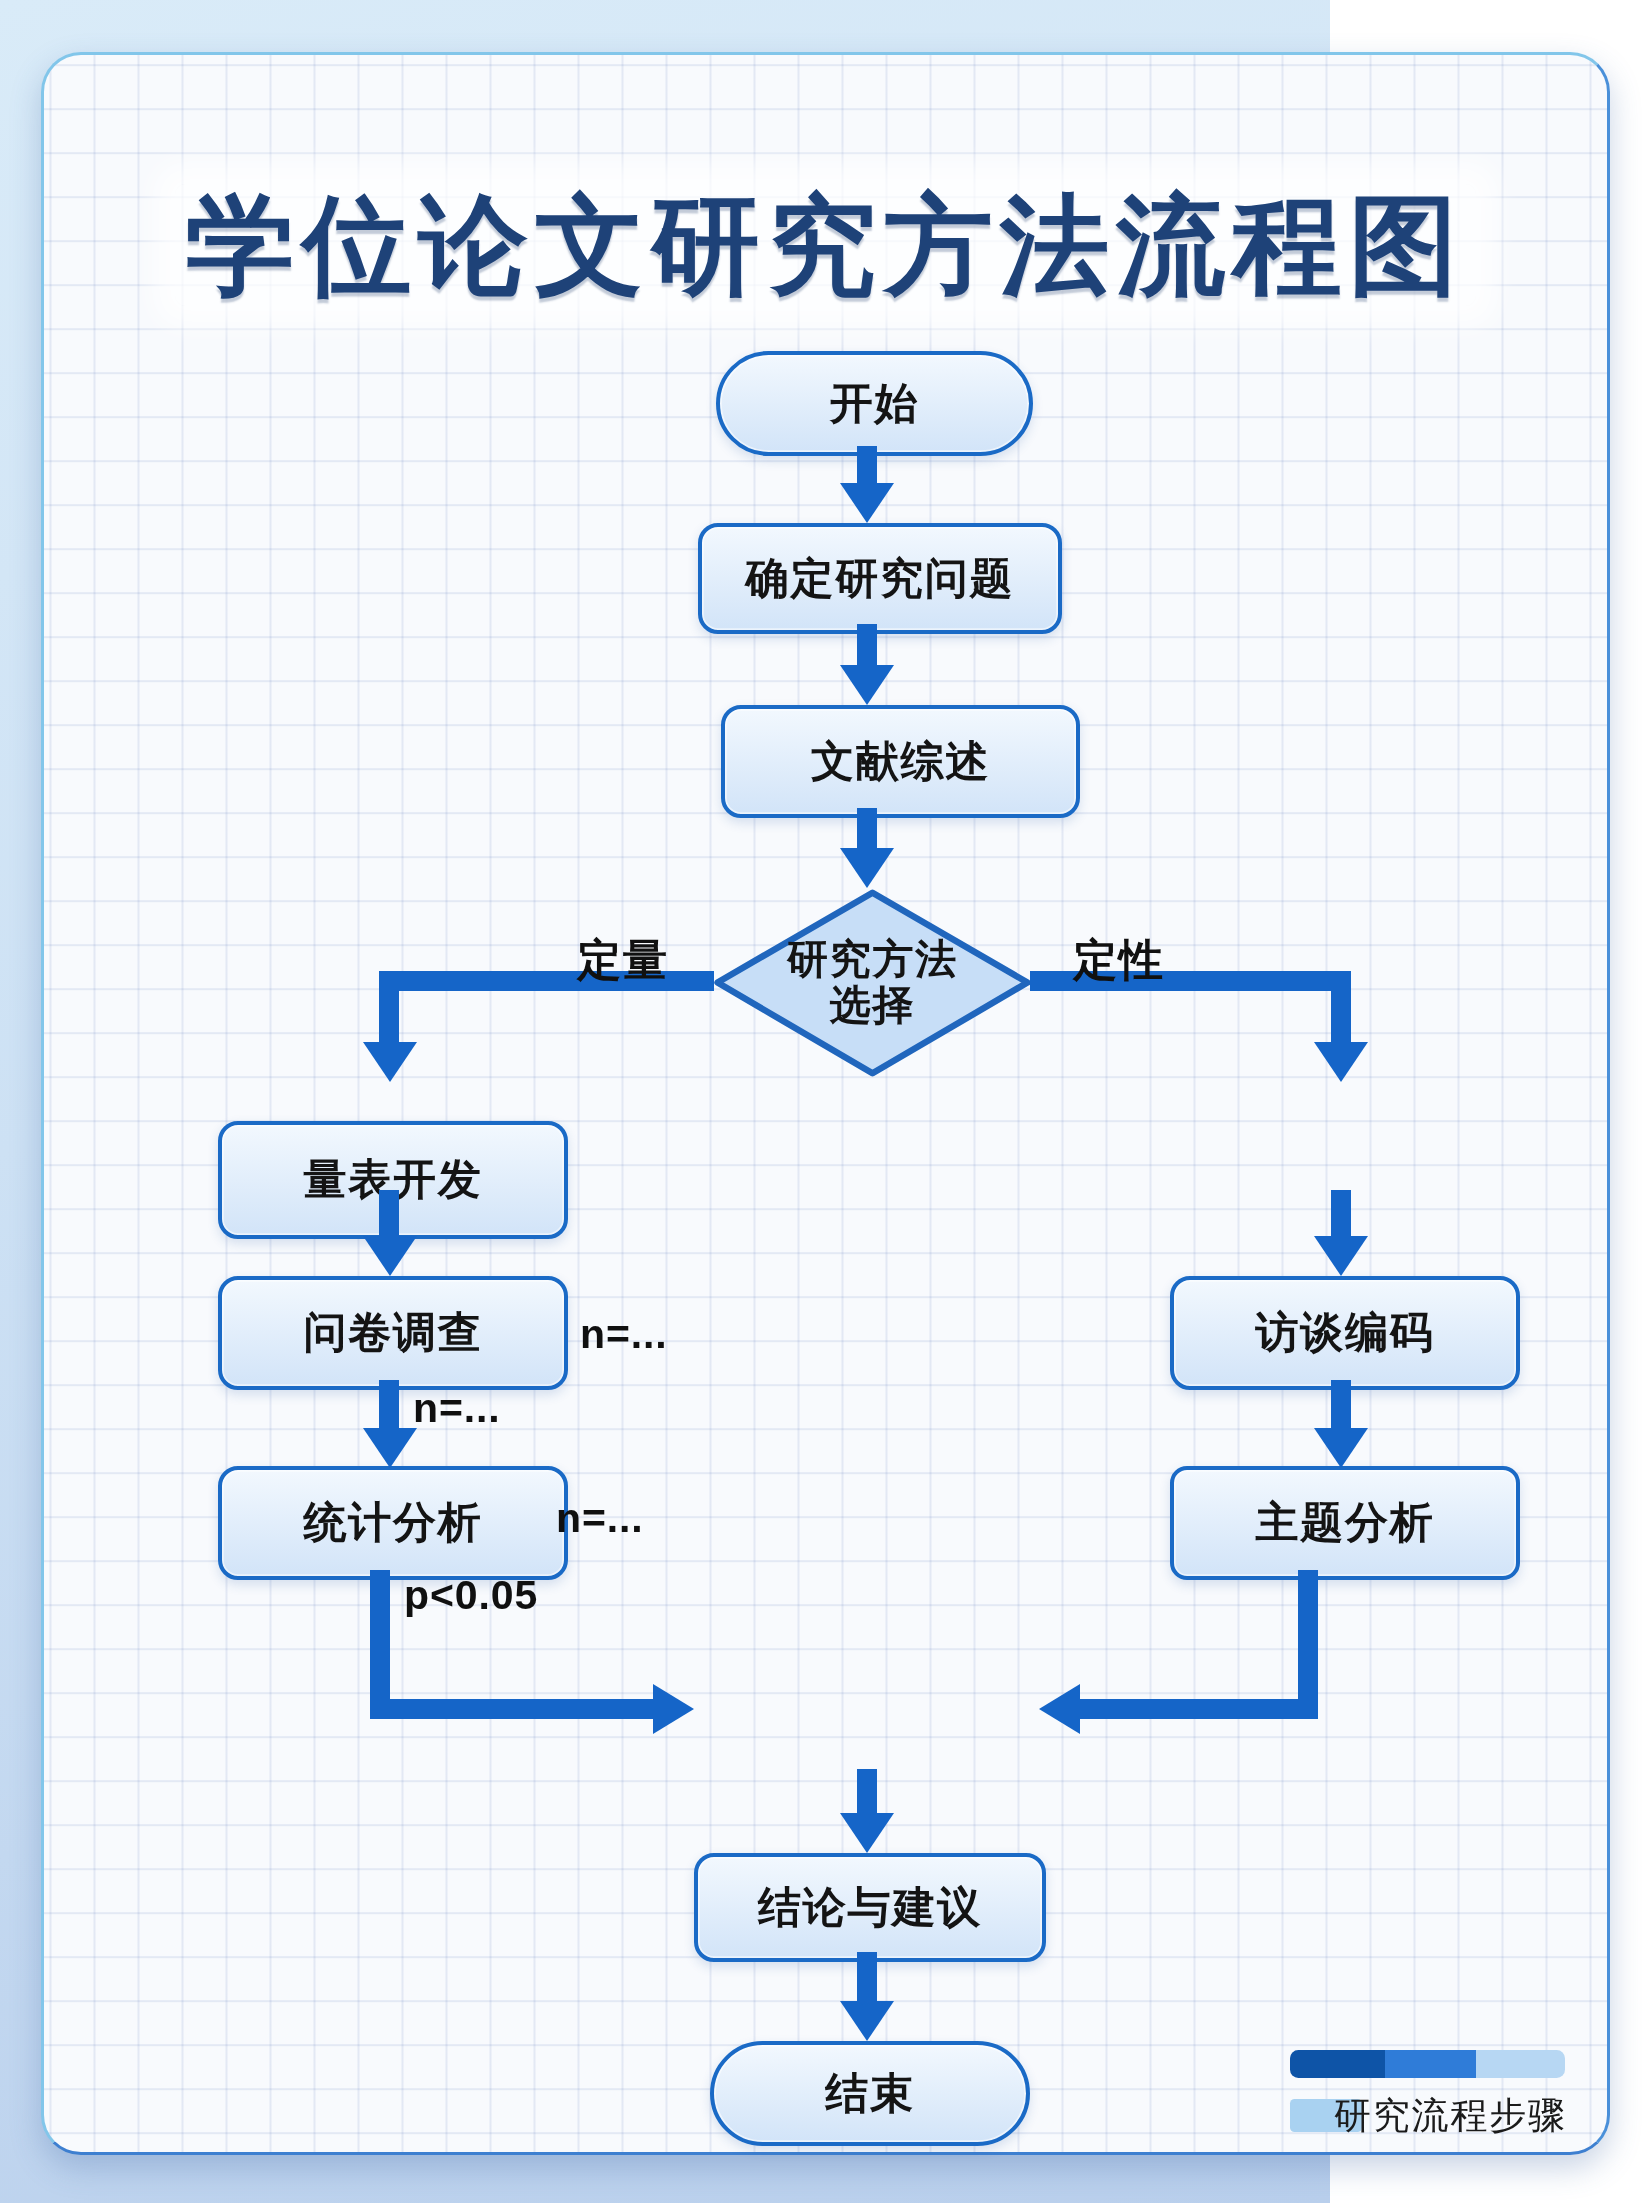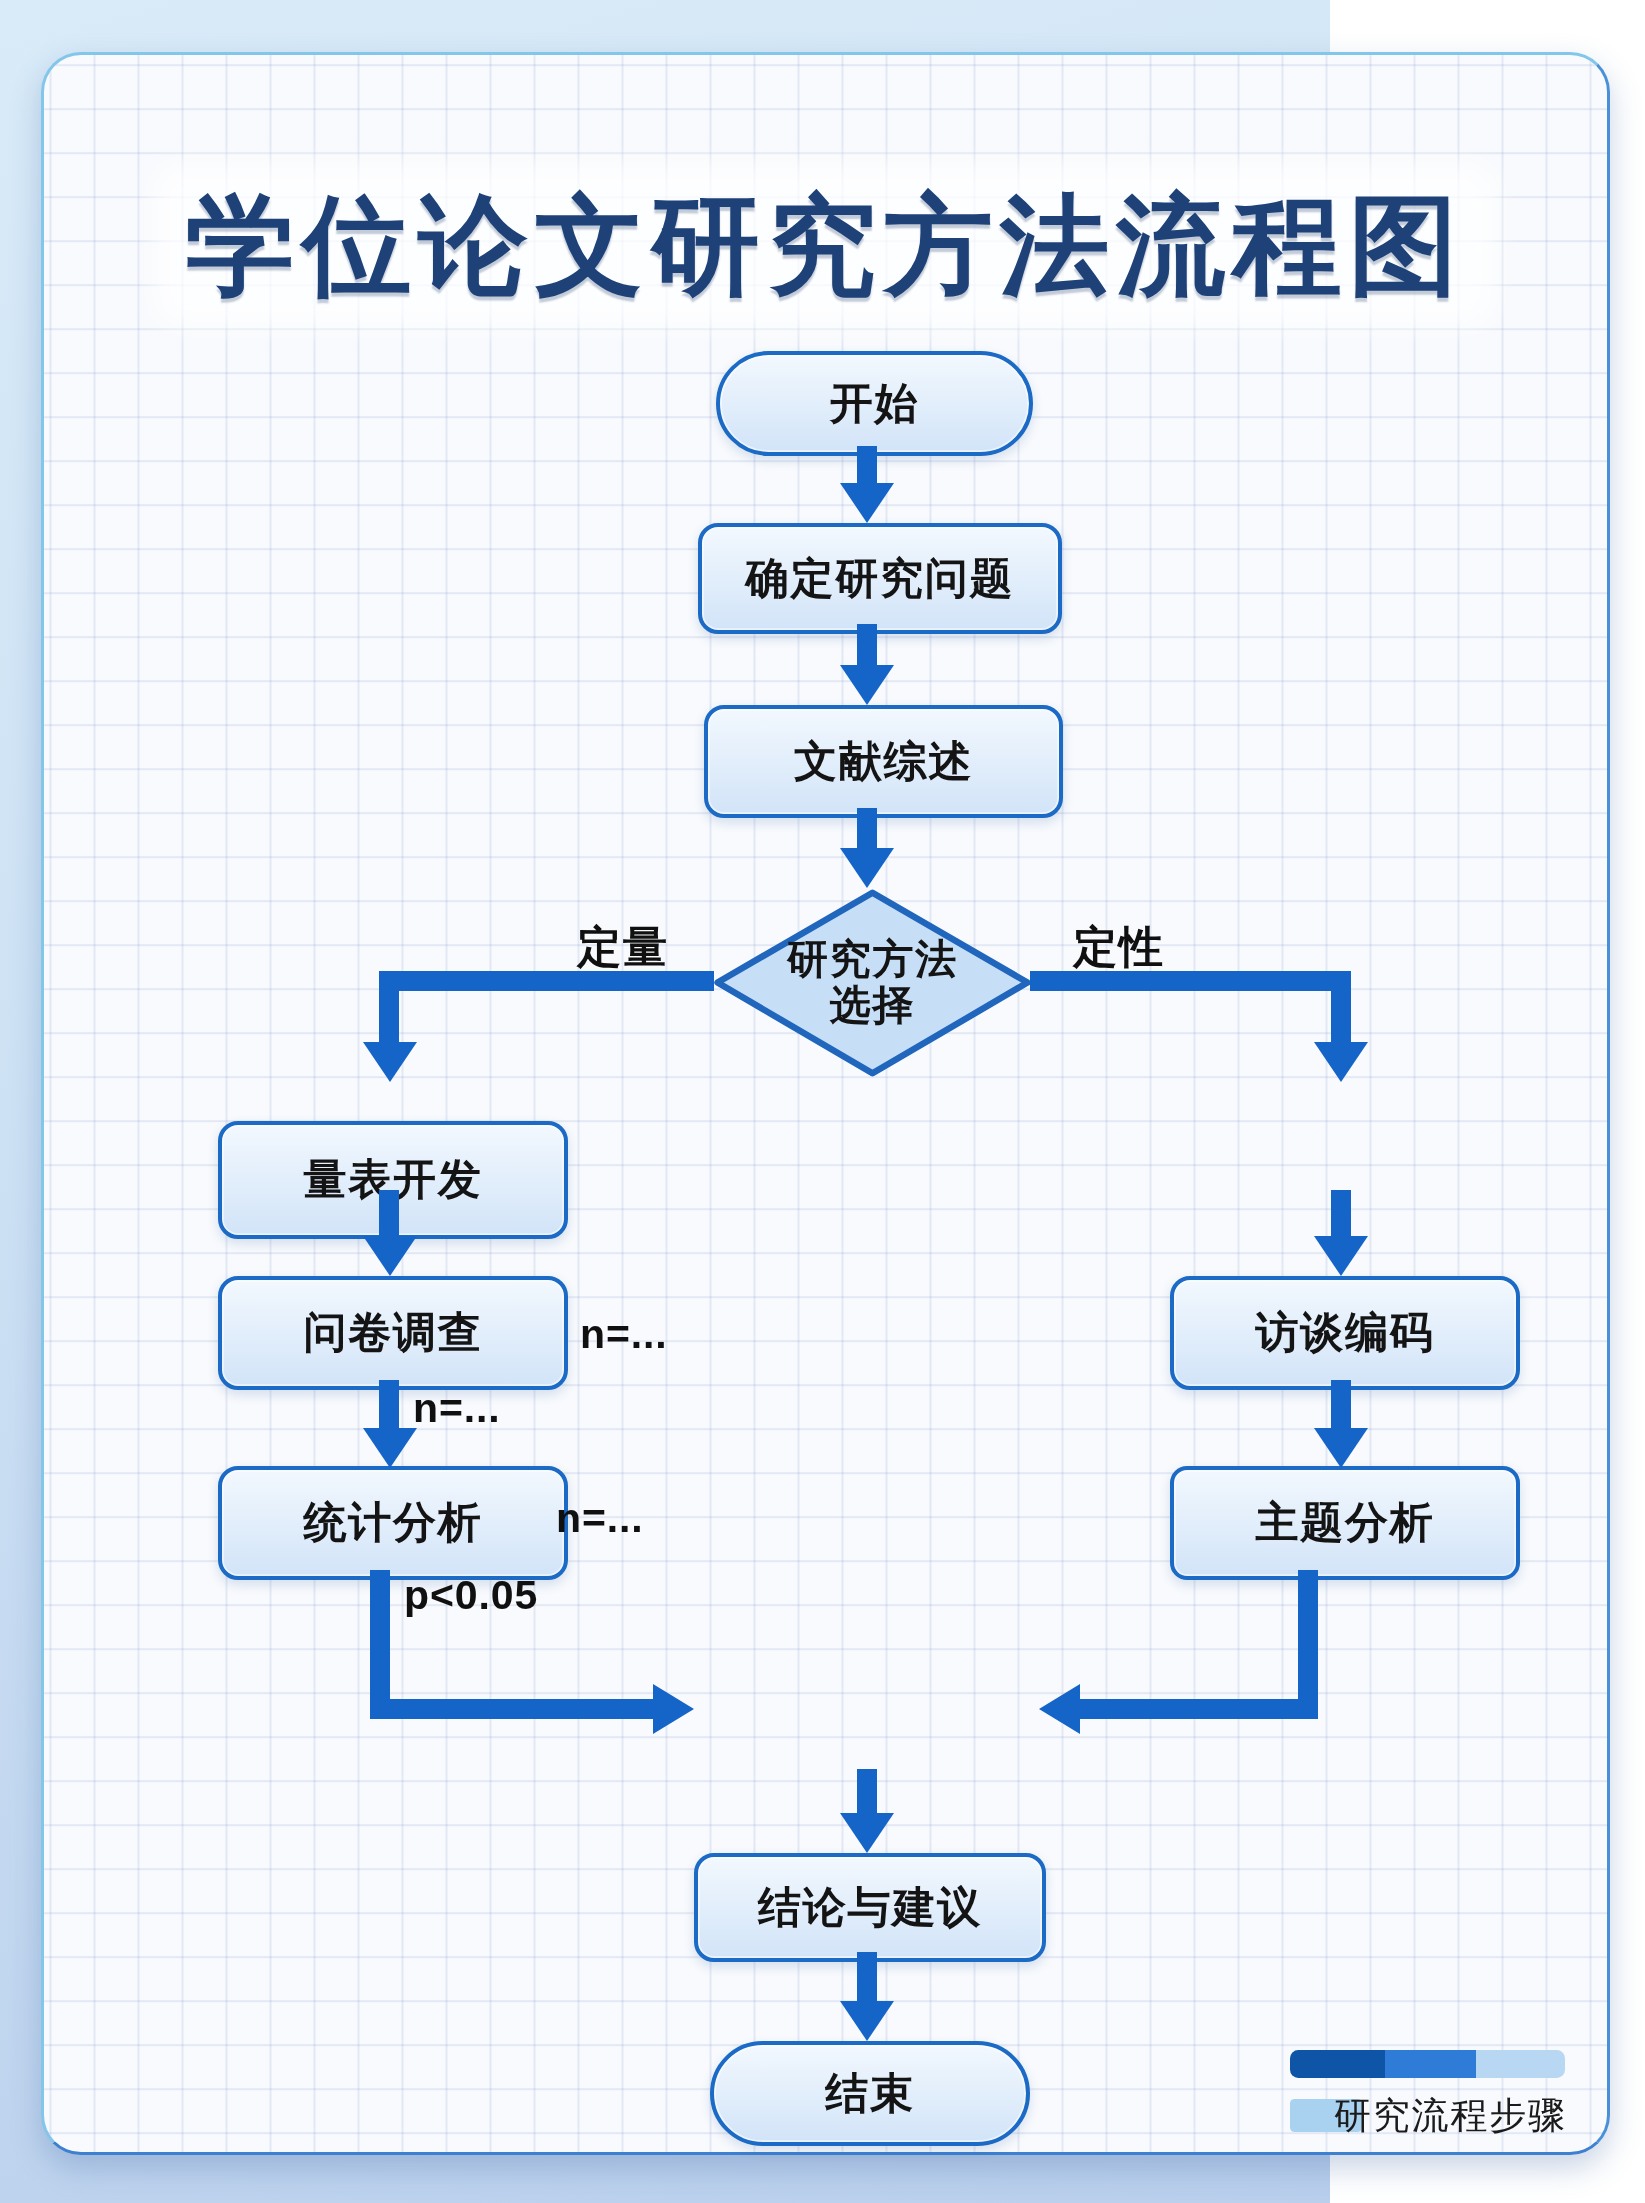--- a/index.html
+++ b/index.html
@@ -36,21 +36,21 @@
   .v{position:absolute;width:20px;background:#1565c8;}
   .h{position:absolute;height:20px;background:#1565c8;}
   .ah-d{position:absolute;width:0;height:0;border-left:27px solid transparent;
     border-right:27px solid transparent;border-top:40px solid #1565c8;}
   .ah-r{position:absolute;width:0;height:0;border-top:25px solid transparent;
     border-bottom:25px solid transparent;border-left:41px solid #1565c8;}
   .ah-l{position:absolute;width:0;height:0;border-top:25px solid transparent;
     border-bottom:25px solid transparent;border-right:41px solid #1565c8;}
   .elabel{position:absolute;color:#101010;font-weight:800;font-size:44px;letter-spacing:1.8px;}
   .nlabel{position:absolute;color:#101010;font-weight:700;font-size:41px;letter-spacing:0.9px;}
-  .center{text-align:center;}
+  .center{text-align:center;margin-top:13px;}
   .legend-bar{position:absolute;left:1246px;top:1995px;width:275px;height:27.5px;
     border-radius:8.3px;overflow:hidden;display:flex;}
   .legend-bar .seg{height:100%;}
   .seg1{width:95px;} .seg2{width:92px;} .seg3{width:89px;}
   .legend-swatch{position:absolute;left:1246px;top:2044px;width:72px;height:33px;border-radius:4.6px;}
   .legend-label{position:absolute;left:1290px;top:2042px;height:37px;line-height:37px;
     font-size:37px;font-weight:500;color:#1b1b1b;letter-spacing:1.8px;}
 </style>
 </head>
 <body>
@@ -59,21 +59,21 @@
   <div class="card">
 
     <h1 class="title"><span>学位论文研究方法流程图</span></h1>
 
     <div class="node pill" style="left:672px;top:296px;width:309px;height:97px;">
       <span>开始</span>
     </div>
     <div class="node" style="left:654px;top:468px;width:356px;height:103px;">
       <span>确定研究问题</span>
     </div>
-    <div class="node" style="left:660px;top:650px;width:351px;height:105px;">
+    <div class="node" style="left:677px;top:650px;width:351px;height:105px;">
       <span>文献综述</span>
     </div>
 
     <div class="diamond">
       <svg viewBox="0 0 350 205">
         <polygon points="175,4 344,102 175,201 6,102" fill="#c7def7" stroke="#2066bd" stroke-width="7" stroke-linejoin="round"></polygon>
       </svg>
       <div class="dtext">
         <span>研究方法</span>
         <span>选择</span>

